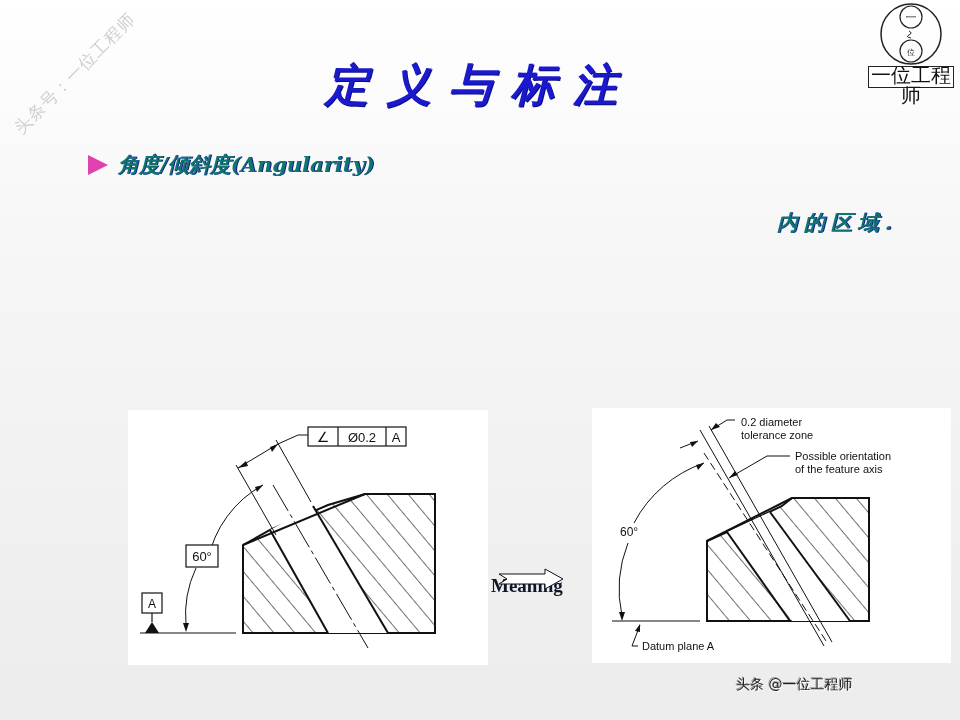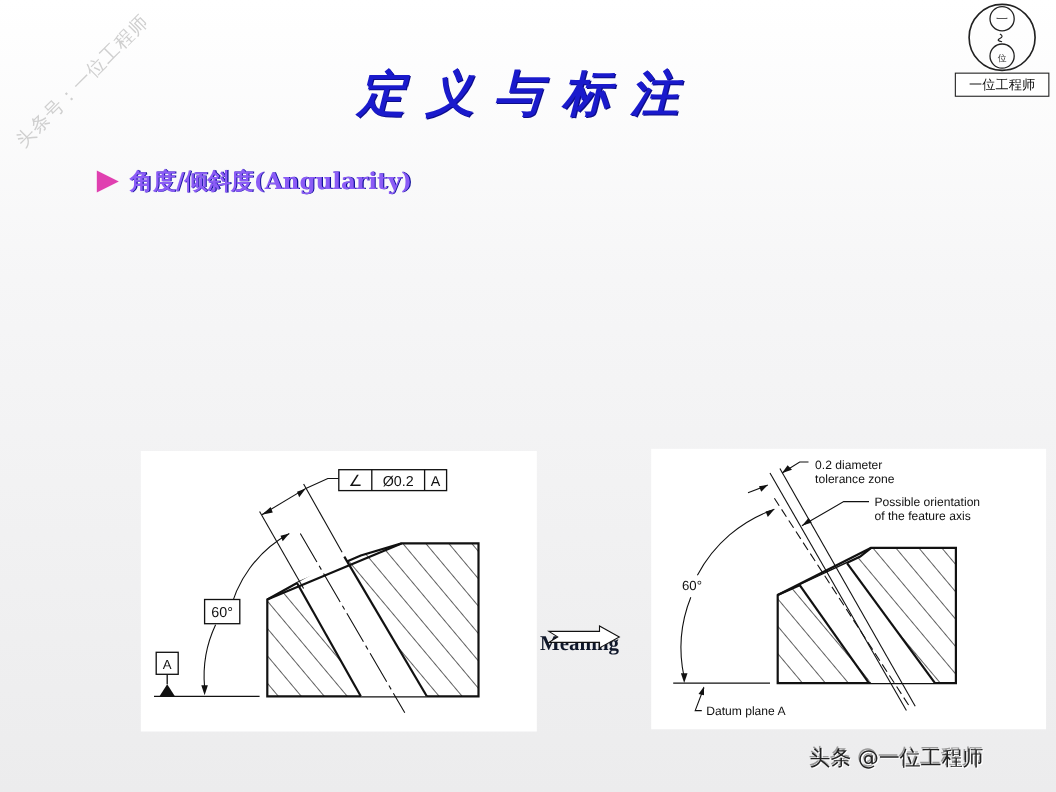--- a/index.html
+++ b/index.html
@@ -17,25 +17,25 @@
     position:absolute; left:0; right:0; top:24px; text-align:center;
     color:#1a1acc; font-size:44px; font-weight:bold; letter-spacing:18px;
     font-family:"DejaVu Serif", serif; font-style:italic;
     text-shadow: 1px 1px 0 #0c0c8a;
     margin-top: 32px;
   }
   .logo { position:absolute; left:864px; top:2px; width:94px; height:88px; }
   .logo-text {
     position:absolute; left:4px; top:64px; width:84px; height:20px;
     border:1.5px solid #222; background:#fff; text-align:center;
-    font-family:Liberation Sans, sans-serif; font-size:12px; line-height:20px; color:#111;
+    font-family:Liberation Mono, monospace; font-size:20px; line-height:20px; color:#111;
   }
   .bullet {
-    position:absolute; left:88px; color:#8b5cf6; font-size:21px; font-weight:bold;
-    line-height:54px; text-shadow:1px 0 0 #10109a;text-align:right;
+    position:absolute; left:88px; color:#0f766e; font-size:21px; font-weight:bold;
+    font-style:italic; line-height:54px; text-shadow:1px 0 0 #10109a;text-align:right;
   }
   .bullet .arrow {
     display:inline-block; width:0; height:0; margin-right:10px; vertical-align:middle;
     border-top:10px solid transparent; border-bottom:10px solid transparent;
     border-left:20px solid #e040b0; position:relative; top:-2px;
   }
   .b1 { top:138px; }
   .b2 { top:196px; width:810px; }
   .b2 .line { display:block; padding-left:30px; letter-spacing:6px; }
   .b2 .line.first { padding-left:0; }
@@ -44,21 +44,21 @@
   }
   .fig1 { left:128px; top:410px; width:360px; height:255px; }
   .fig2 { left:592px; top:408px; width:359px; height:255px; }
   .meaning {
     position:absolute; left:491px; top:543px; font-family:"Liberation Serif", serif;
     font-weight:bold; font-size:19px; color:#0f172a;margin-top:32px;
   }
   .meaning-arrow { position:absolute; left:497px; top:568px; }
   .footer {
     position:absolute; left:736px; top:676px; font-family:"DejaVu Sans", sans-serif;
-    font-size:19px; color:#222; text-shadow:1px 1px 0 #fff, -1px -1px 0 #999;
+    font-size:14px; color:#222; text-shadow:1px 1px 0 #fff, -1px -1px 0 #999;
   }
   svg text { font-family:"Liberation Sans", sans-serif; }
 </style>
 </head>
 <body>
 
 <div class="watermark">头条号：一位工程师</div>
 
 <div class="title">定义与标注</div>
 
@@ -72,20 +72,21 @@
     <text x="47" y="53" font-size="8" text-anchor="middle" fill="#222">位</text>
   </svg>
   <div class="logo-text">一位工程师</div>
 </div>
 
 <div class="bullet b1">
   <span class="arrow"></span><span>角度/倾斜度(Angularity)</span>
 </div>
 
 <div class="bullet b2">
+  <span class="line">内的区域.</span>
 </div>
 
 <div class="fig fig1">
   <svg width="360" height="255" viewBox="0 0 360 255">
     <defs>
       <pattern id="hatch1" patternUnits="userSpaceOnUse" width="16" height="16" patternTransform="rotate(-40)">
         <line x1="0" y1="0" x2="0" y2="16" stroke="#111" stroke-width="1.2"></line>
       </pattern>
       <clipPath id="clipL1">
           <polygon points="115,135 115,223 200,223 142,120"></polygon>

